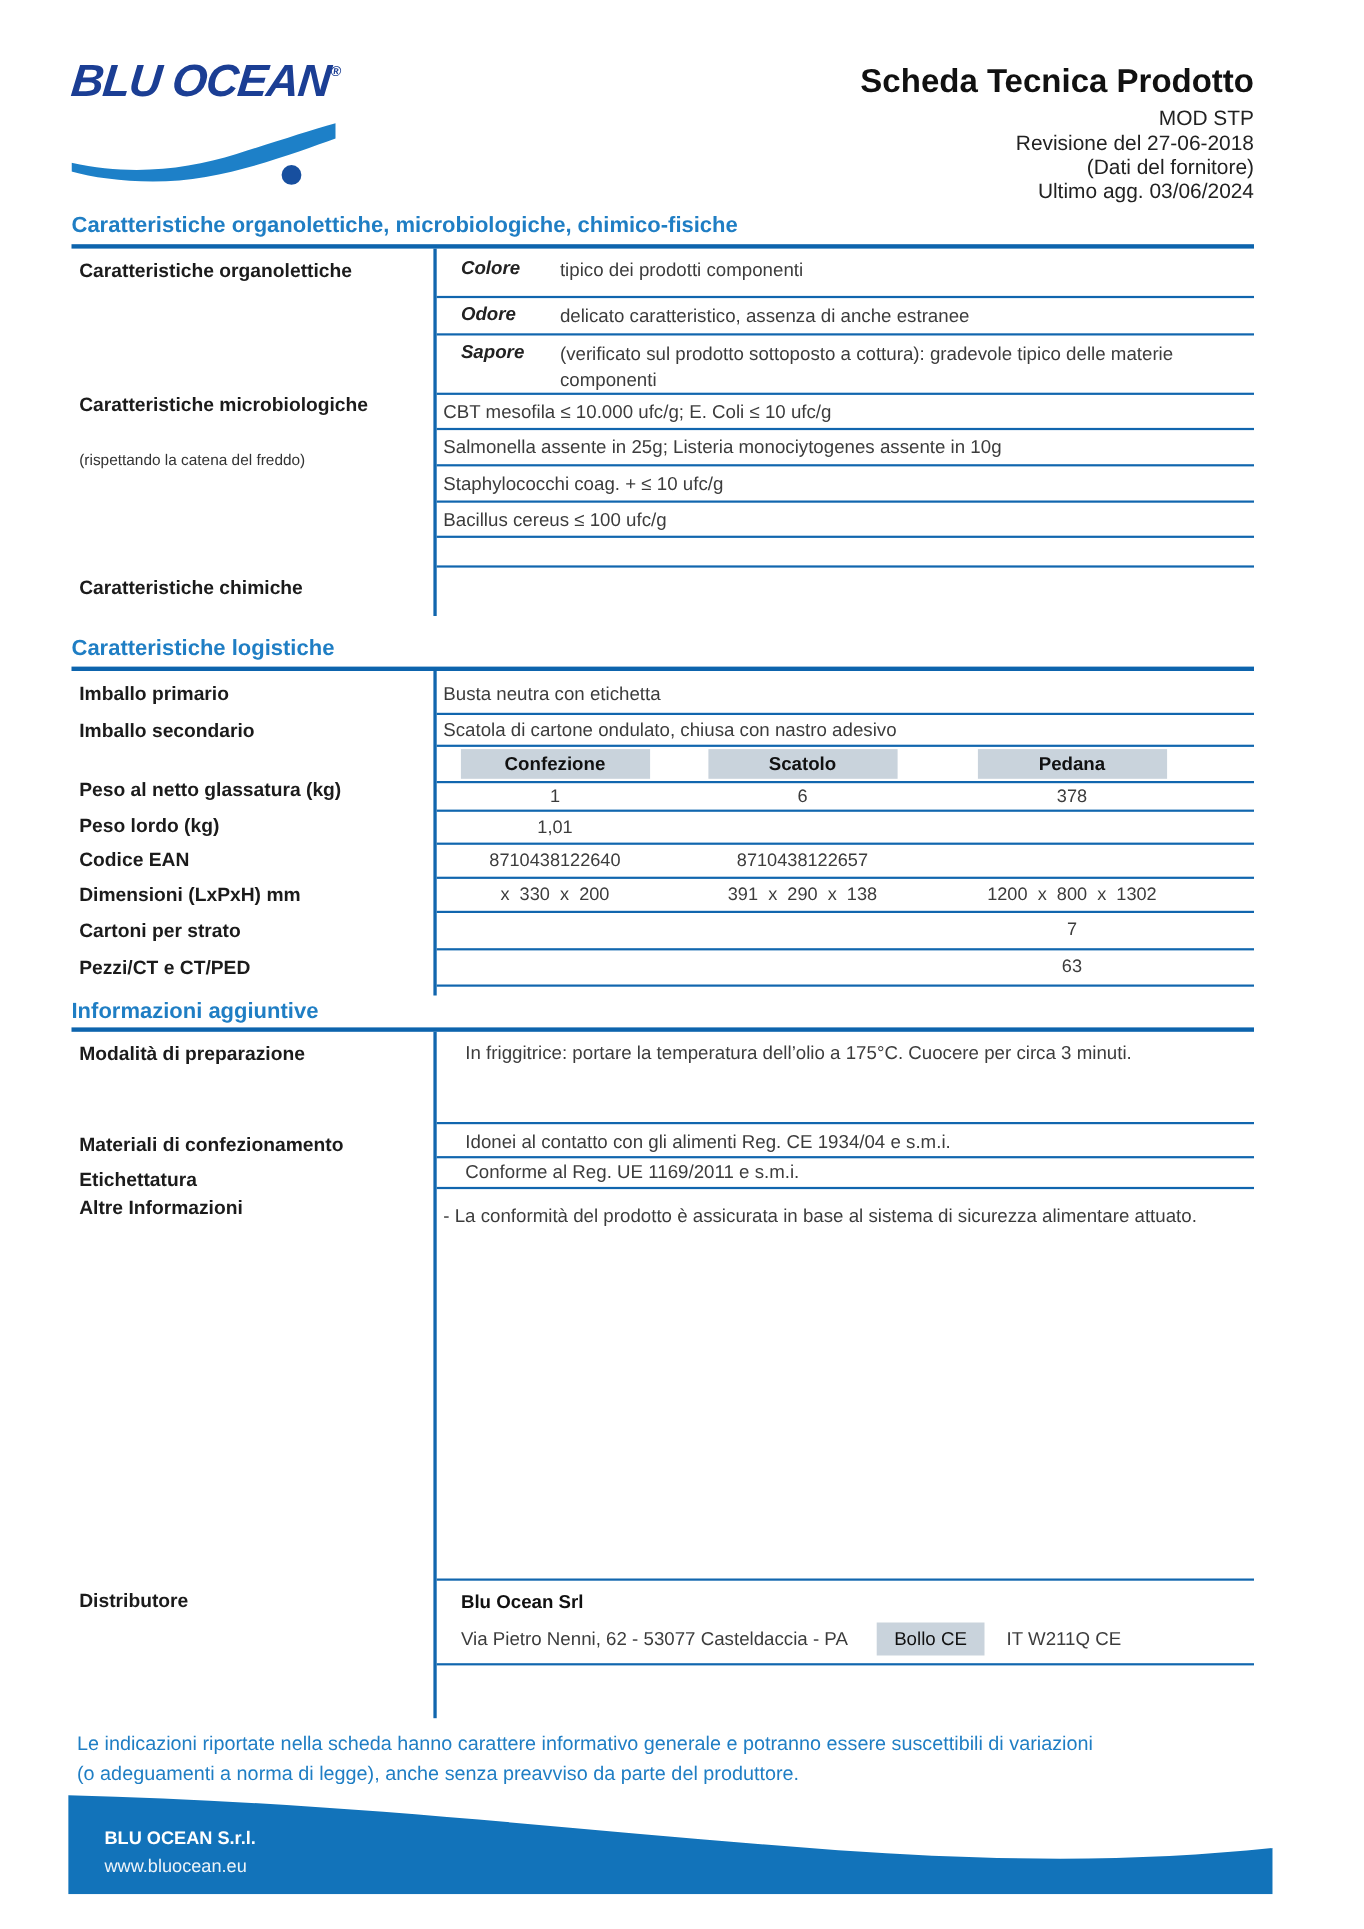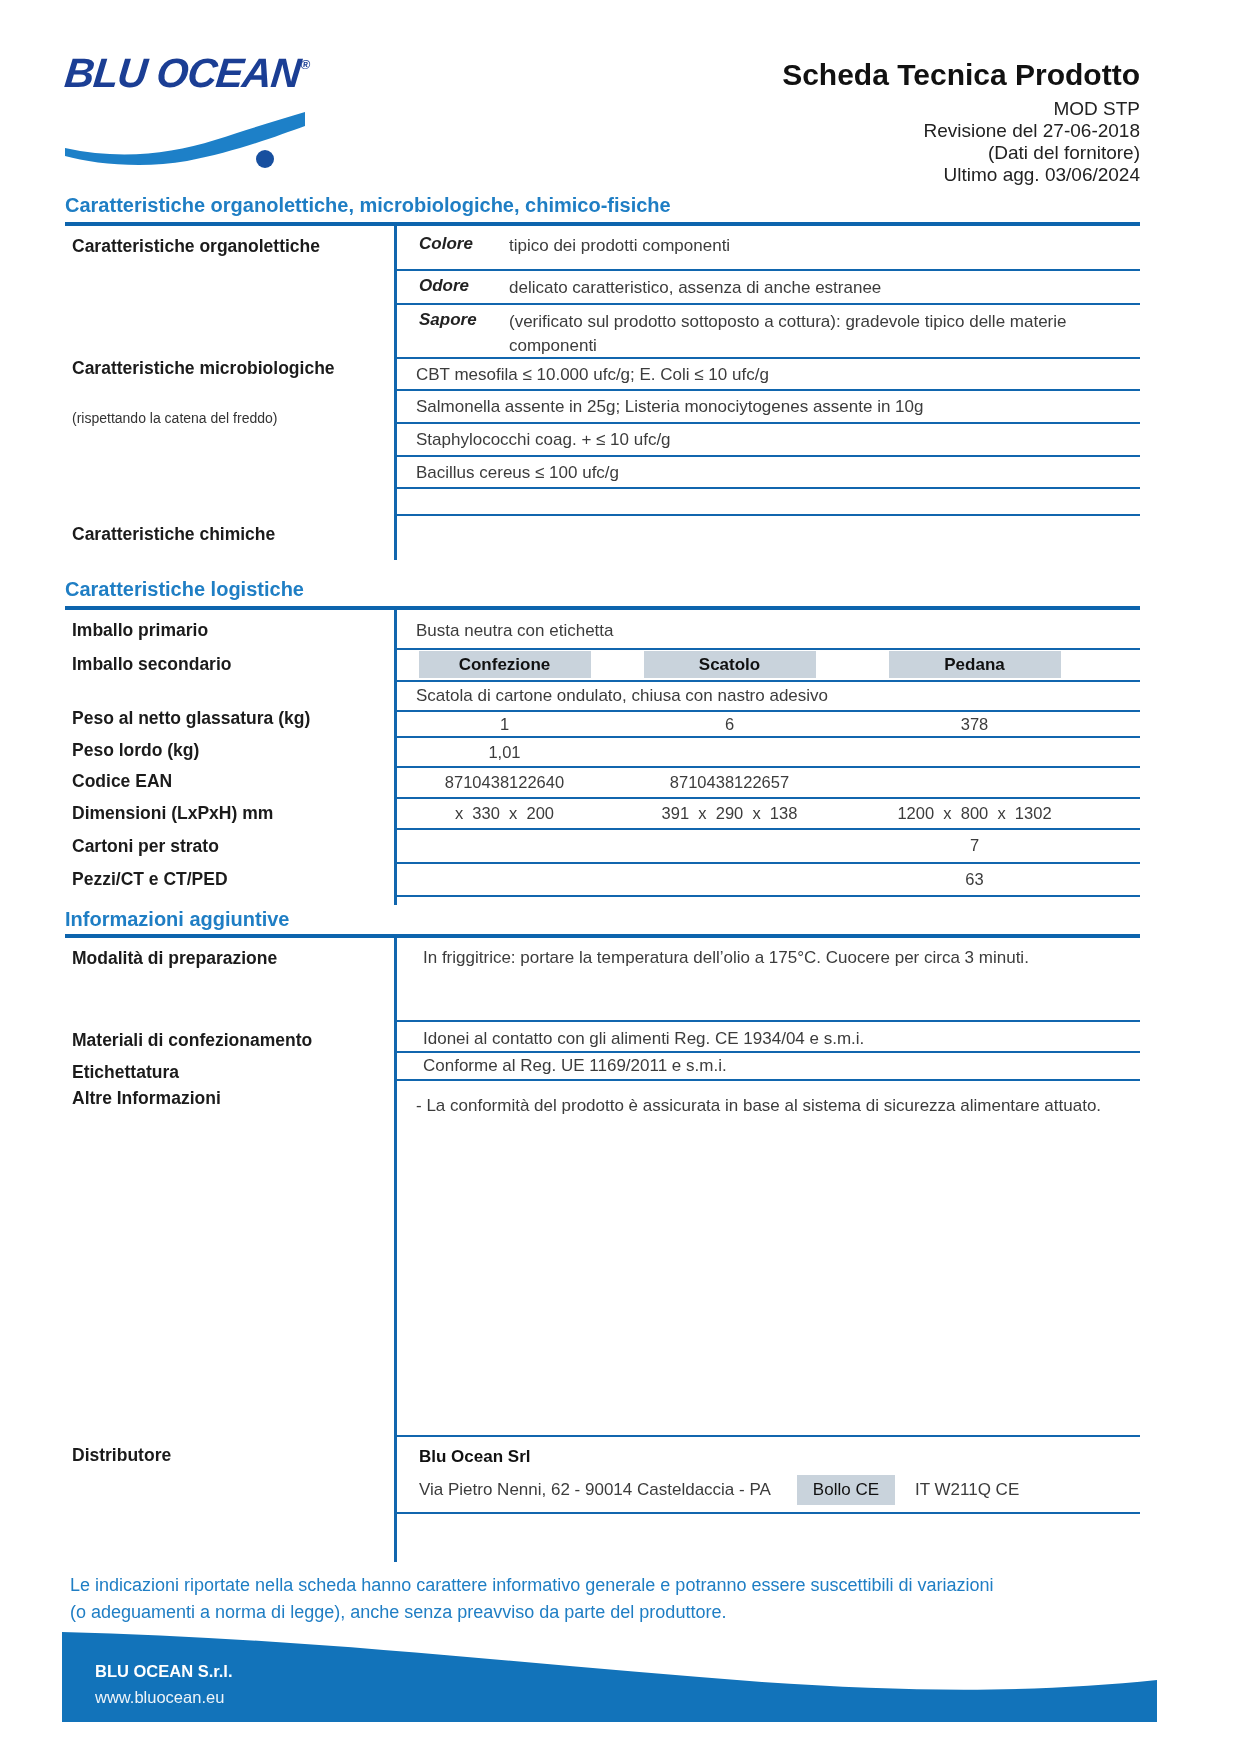--- a/index.html
+++ b/index.html
@@ -32,21 +32,21 @@
   .tbl{position:absolute;left:65px;width:1075px;border-top:4.5px solid #0d64ad;display:flex;gap:36px;}
   .tbl-left{width:293px;position:relative;flex:none;}
   .tbl-right{flex:1;border-left:3px solid var(--line);display:flex;flex-direction:column;}
   .lab{position:absolute;left:7px;font-size:17.5px;font-weight:bold;color:var(--lab);line-height:25px;}
   .lab-note{position:absolute;left:7px;font-size:14px;color:#333;}
   .vrow{border-bottom:2.5px solid var(--line);width:100%;}
   .vrow.noline{border-bottom:none;}
   .kv{display:flex;}
   .kv-key{width:112px;padding-left:22px;font-weight:bold;font-style:italic;color:#222;font-size:17px;flex:none;}
   .kv-val{flex:1;font-size:17px;color:var(--txt);line-height:24px;}
-  .plain{padding-left:19px;font-size:17px;color:var(--txt);}
+  .plain{padding-left:6px;font-size:17px;color:var(--txt);}
 
   
   .grid3{display:grid;grid-template-columns:215px 235px 255px 1fr;width:100%;height:100%;align-items:center;}
   .num-cell{text-align:center;font-size:16.5px;color:var(--txt);white-space:pre;}
   .hdr-box{display:block;margin:0 auto;width:172px;height:27px;line-height:27px;text-align:center;
            background:var(--box-gray);font-weight:bold;font-size:17px;color:#111;}
 
   
   .dist-name{font-weight:bold;font-size:17px;color:#111;padding:10px 0 0 22px;}
   .dist-line{display:flex;align-items:center;margin:8px 0 0 22px;font-size:17px;color:var(--txt);}
@@ -120,29 +120,29 @@
       <div class="lab" style="top:42px;">Imballo secondario</div>
       <div class="lab" style="top:96px;">Peso al netto glassatura (kg)</div>
       <div class="lab" style="top:128px;">Peso lordo (kg)</div>
       <div class="lab" style="top:159px;">Codice EAN</div>
       <div class="lab" style="top:191px;">Dimensioni (LxPxH) mm</div>
       <div class="lab" style="top:224px;">Cartoni per strato</div>
       <div class="lab" style="top:257px;">Pezzi/CT e CT/PED</div>
     </div>
     <div class="tbl-right">
       <div class="vrow plain" style="height:40px;padding-top:11px;">Busta neutra con etichetta</div>
+      <div class="vrow plain" style="height:30px;padding-top:4px;">Scatola di cartone ondulato, chiusa con nastro adesivo</div>
       <div class="vrow" style="height:33px;">
         <div class="grid3">
           <span class="hdr-box">Confezione</span>
           <span class="hdr-box">Scatolo</span>
           <span class="hdr-box">Pedana</span>
           <span></span>
         </div>
       </div>
-      <div class="vrow plain" style="height:30px;padding-top:4px;">Scatola di cartone ondulato, chiusa con nastro adesivo</div>
       <div class="vrow" style="height:27px;">
         <div class="grid3">
           <span class="num-cell">1</span>
           <span class="num-cell">6</span>
           <span class="num-cell">378</span>
           <span></span>
         </div>
       </div>
       <div class="vrow" style="height:30px;">
         <div class="grid3">
@@ -199,21 +199,21 @@
     </div>
     <div class="tbl-right">
       <div class="vrow plain" style="height:84px;padding-top:10px;padding-left:26px;">In friggitrice: portare la temperatura dell’olio a 175°C. Cuocere per circa 3 minuti.</div>
       <div class="vrow plain" style="height:32px;padding-top:7px;padding-left:26px;">Idonei al contatto con gli alimenti Reg. CE 1934/04 e s.m.i.</div>
       <div class="vrow plain" style="height:28px;padding-top:3px;padding-left:26px;">Conforme al Reg. UE 1169/2011 e s.m.i.</div>
       <div class="vrow plain" style="height:358px;padding-top:12px;line-height:26px;">- La conformità del prodotto è assicurata in base al sistema di sicurezza alimentare attuato.</div>
       <div class="vrow" style="height:78px;">
         <div>
           <div class="dist-name">Blu Ocean Srl</div>
           <div class="dist-line">
-            <span>Via Pietro Nenni, 62 - 90014 Casteldaccia - PA</span>
+            <span>Via Pietro Nenni, 62 - 53077 Casteldaccia - PA</span>
             <span class="bollo-box">Bollo CE</span>
             <span class="bollo-val">IT W211Q CE</span>
           </div>
         </div>
       </div>
       <div class="vrow noline" style="height:48px;"></div>
     </div>
   </div>
 
   <div class="disclaimer">Le indicazioni riportate nella scheda hanno carattere informativo generale e potranno essere suscettibili di variazioni (o adeguamenti a norma di legge), anche senza preavviso da parte del produttore.</div>

